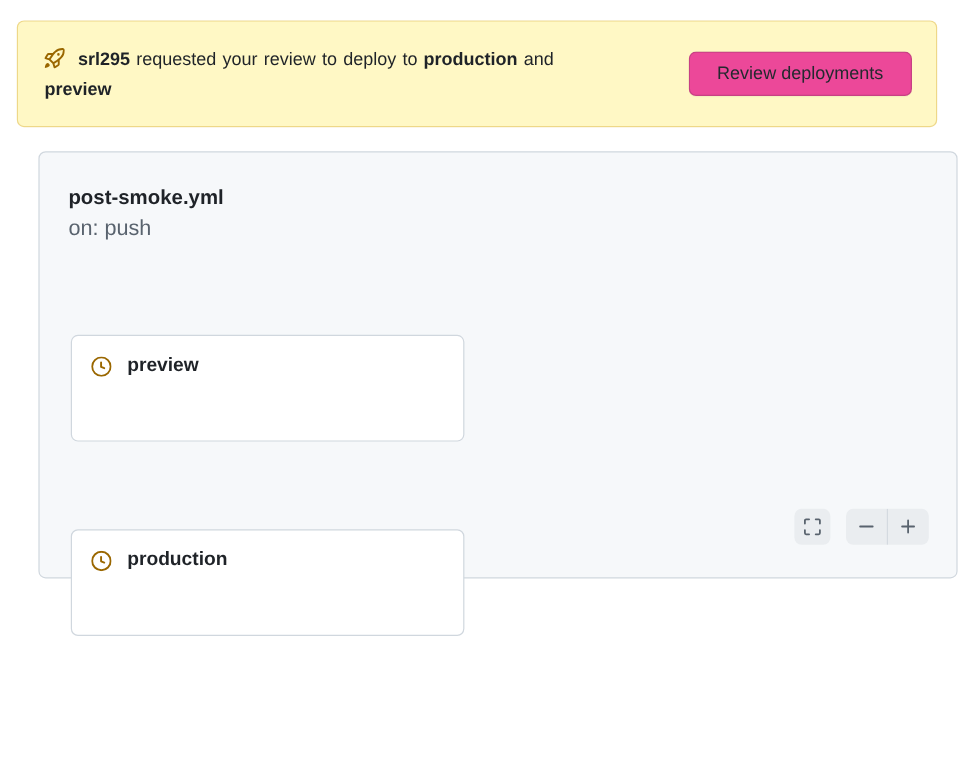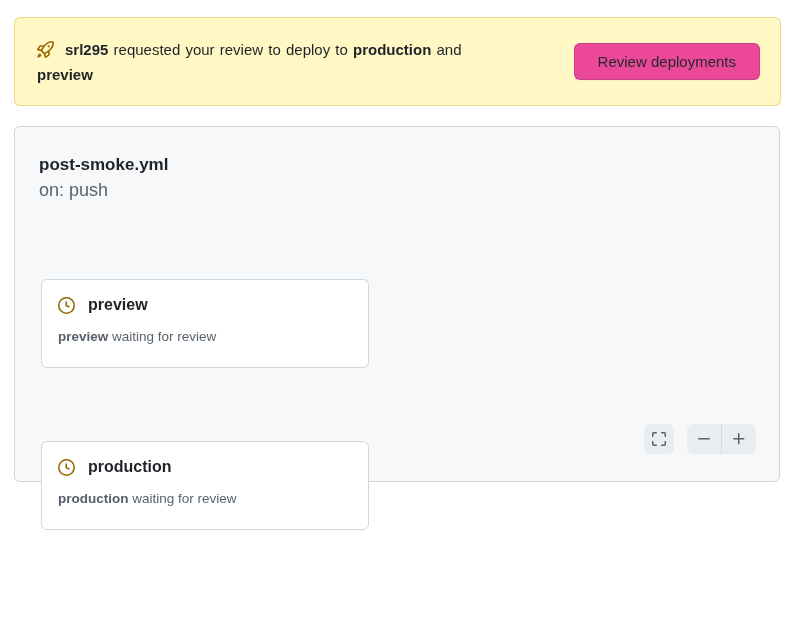--- a/index.html
+++ b/index.html
@@ -49,21 +49,21 @@
     font-weight: 500;
     color: #24292f;
     cursor: pointer;
     white-space: nowrap;
     box-shadow: 0 1px 0 rgba(31,35,40,0.04);
   }
 
   
   .workflow-card {
     position: absolute;
-    left: 14px; top: 126px;
+    left: 32px; top: 126px;
     width: 766px; height: 356px;
     background: #f6f8fa;
     border: 1px solid #d0d7de;
     border-radius: 6px;
   }
   .wf-header { position: absolute; left: 24px; top: 26px; }
   .wf-title {
     font-size: 17px;
     font-weight: 700;
     color: #1f2328;
@@ -174,33 +174,31 @@
 
   <div class="job-card preview">
     <div class="job-row">
       <span>
         <svg width="17" height="17" viewBox="0 0 16 16" fill="#9a6700" aria-hidden="true">
           <path d="M8 0a8 8 0 1 1 0 16A8 8 0 0 1 8 0ZM1.5 8a6.5 6.5 0 1 0 13 0 6.5 6.5 0 0 0-13 0Zm7-3.25v2.992l2.028.812a.75.75 0 0 1-.557 1.392l-2.5-1A.751.751 0 0 1 7 8.25v-3.5a.75.75 0 0 1 1.5 0Z"></path>
         </svg>
       </span>
       <span class="job-name">preview</span>
     </div>
-    <div class="job-status"><b>preview</b><span> waiting for review</span></div>
   </div>
 
   <div class="job-card production">
     <div class="job-row">
       <span>
         <svg width="17" height="17" viewBox="0 0 16 16" fill="#9a6700" aria-hidden="true">
           <path d="M8 0a8 8 0 1 1 0 16A8 8 0 0 1 8 0ZM1.5 8a6.5 6.5 0 1 0 13 0 6.5 6.5 0 0 0-13 0Zm7-3.25v2.992l2.028.812a.75.75 0 0 1-.557 1.392l-2.5-1A.751.751 0 0 1 7 8.25v-3.5a.75.75 0 0 1 1.5 0Z"></path>
         </svg>
       </span>
       <span class="job-name">production</span>
     </div>
-    <div class="job-status"><b>production</b><span> waiting for review</span></div>
   </div>
 
   <div class="controls">
     <button class="ctrl-btn">
       <span>
         <svg width="16" height="16" viewBox="0 0 16 16" fill="#59636e" aria-hidden="true">
           <path d="M2.75 2.5a.25.25 0 0 0-.25.25v2.5a.75.75 0 0 1-1.5 0v-2.5C1 1.784 1.784 1 2.75 1h2.5a.75.75 0 0 1 0 1.5H2.75ZM10 1.75a.75.75 0 0 1 .75-.75h2.5c.966 0 1.75.784 1.75 1.75v2.5a.75.75 0 0 1-1.5 0v-2.5a.25.25 0 0 0-.25-.25h-2.5a.75.75 0 0 1-.75-.75ZM1.75 10a.75.75 0 0 1 .75.75v2.5c0 .138.112.25.25.25h2.5a.75.75 0 0 1 0 1.5h-2.5A1.75 1.75 0 0 1 1 13.25v-2.5a.75.75 0 0 1 .75-.75Zm12.5 0a.75.75 0 0 1 .75.75v2.5A1.75 1.75 0 0 1 13.25 15h-2.5a.75.75 0 0 1 0-1.5h2.5a.25.25 0 0 0 .25-.25v-2.5a.75.75 0 0 1 .75-.75Z"></path>
         </svg>
       </span>
     </button>

